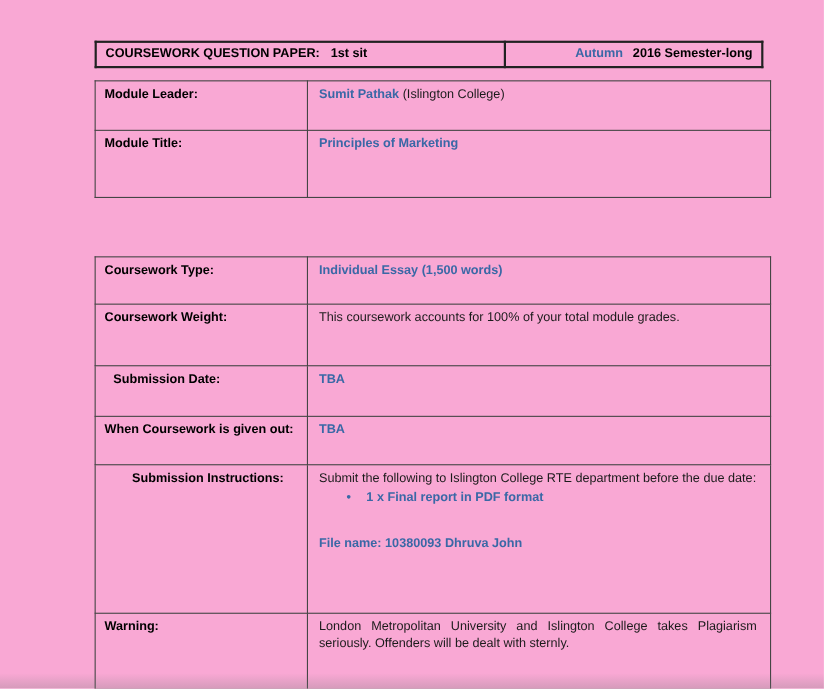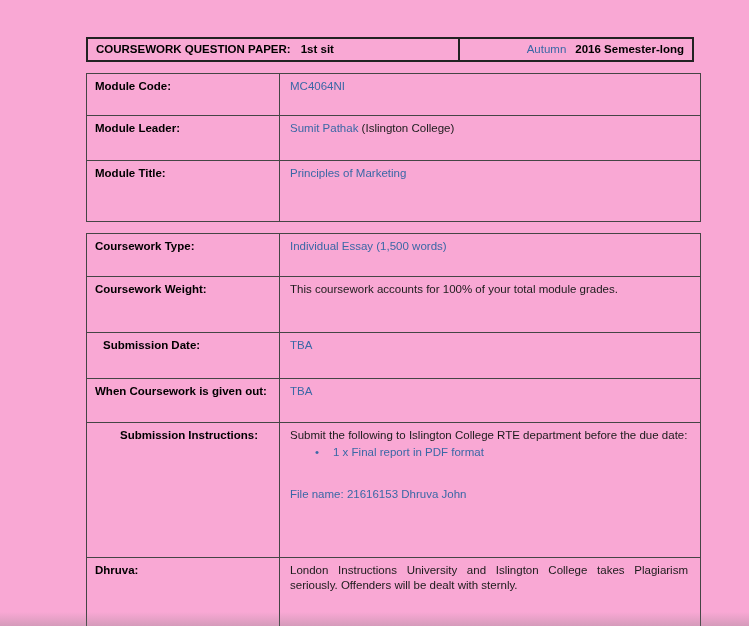--- a/index.html
+++ b/index.html
@@ -51,21 +51,21 @@
 
   
   .info-table { left: 86px; width: 570px; }
   .module-table { top: 73px; }
   .coursework-table { top: 233px; }
   .info-table td { border: 1.5px solid #454545; }
   .info-table .col-label { width: 172px; }
   .info-table .col-value { width: 398px; padding-left: 10px; }
 
   .b { font-weight: bold; color: #000000; }
-  .blue { color: var(--accent); font-weight: normal; }
+  .blue { color: var(--accent); font-weight: bold; }
   .plain { color: #1b1b1b; font-weight: normal; }
   .gap-left { margin-left: 10px; }
   .gap-left-sm { margin-left: 9px; }
 
   .justify { text-align: justify; }
 
   .bullet-line { margin-top: 2px; padding-left: 25px; }
   .bullet-dot { margin-right: 14px; }
   .filename-line { margin-top: 27px; }
 </style>
@@ -82,28 +82,20 @@
       </td>
       <td class="cell-right">
         <span class="blue">Autumn</span><span class="b gap-left-sm">2016 Semester-long</span>
       </td>
     </tr>
   </tbody>
     </table>
 
   <table class="info-table module-table">
     <tbody>
-        <tr>
-      <td class="col-label" style="height:31px;">
-        <span class="b">Module Code:</span>
-      </td>
-      <td class="col-value">
-        <span class="blue">MC4064NI</span>
-      </td>
-    </tr>
     <tr>
       <td class="col-label" style="height:34px;">
         <span class="b">Module Leader:</span>
       </td>
       <td class="col-value">
         <span class="blue">Sumit Pathak</span><span class="plain"> (Islington College)</span>
       </td>
     </tr>
     <tr>
       <td class="col-label" style="height:50px;">
@@ -152,28 +144,28 @@
     </tr>
     <tr>
       <td class="col-label" style="height:124px;padding-left:33px;">
         <span class="b">Submission Instructions:</span>
       </td>
       <td class="col-value">
         <div class="plain">Submit the following to Islington College RTE department before the due date:</div>
         <div class="bullet-line">
           <span class="blue bullet-dot">•</span><span class="blue">1 x Final report in PDF format</span>
         </div>
-        <div class="blue filename-line">File name: 21616153 Dhruva John</div>
+        <div class="blue filename-line">File name: 10380093 Dhruva John</div>
       </td>
     </tr>
     <tr>
       <td class="col-label" style="height:58px;">
-        <span class="b">Dhruva:</span>
+        <span class="b">Warning:</span>
       </td>
       <td class="col-value">
-        <div class="plain justify">London Instructions University and Islington College takes Plagiarism seriously. Offenders will be dealt with sternly.</div>
+        <div class="plain justify">London Metropolitan University and Islington College takes Plagiarism seriously. Offenders will be dealt with sternly.</div>
       </td>
     </tr>
   </tbody>
     </table>
 
   <div class="page-bottom-fade"></div>
 </div>
 
 </body></html>

